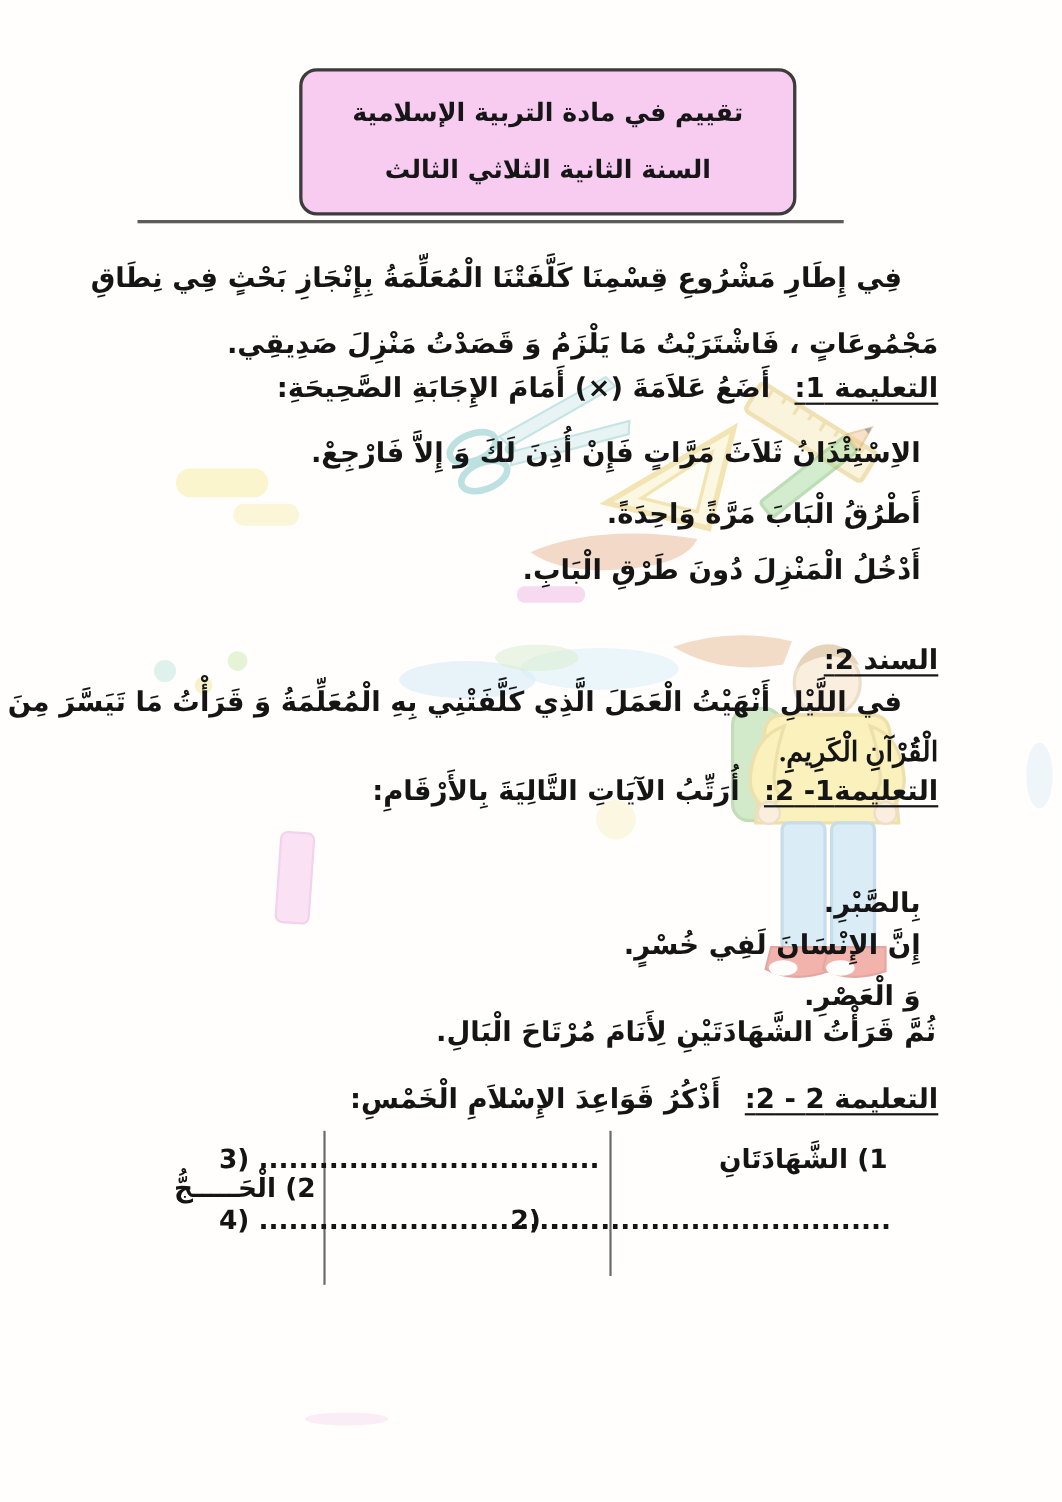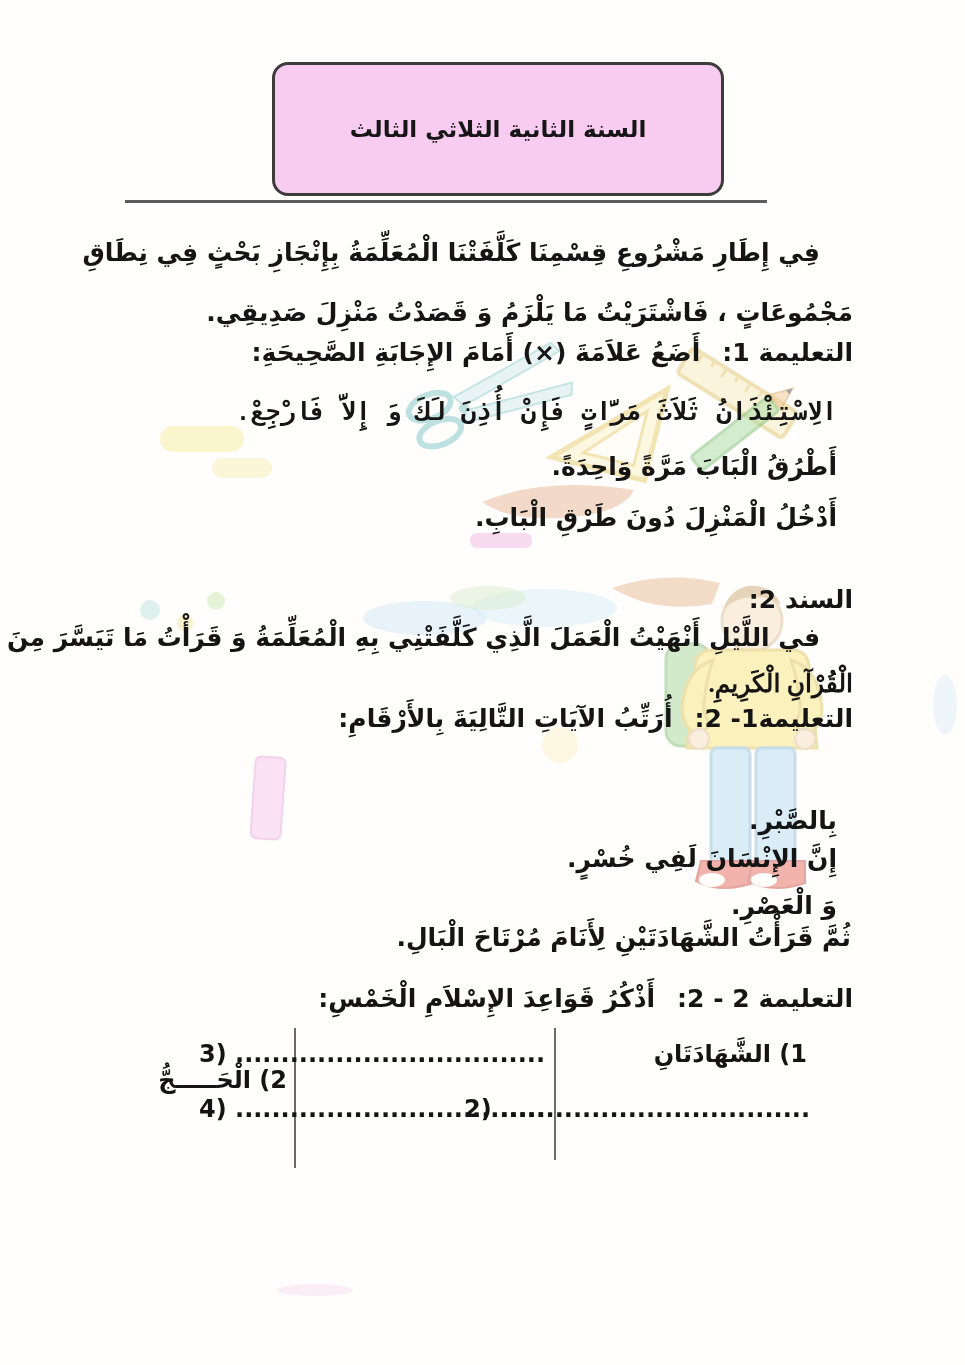--- a/index.html
+++ b/index.html
@@ -24,21 +24,21 @@
     font-weight:bold; font-size:23px; color:#161616; text-align:center;
   }
 
   .hrule { position:absolute; left:125px; top:200px; width:642px; height:3px; background:#5c5c5c; z-index:2; }
 
   .line {
     position:absolute; z-index:2; direction:rtl; unicode-bidi:plaintext;
     font-weight:bold; font-size:25px; white-space:nowrap; color:#151515;
   }
   .heading-row { display:flex; flex-direction:row; align-items:baseline; }
-  .hlabel { text-decoration-thickness:2px; text-underline-offset:5px; }
+  .hlabel { text-decoration:underline; text-decoration-thickness:2px; text-underline-offset:5px; }
   .hprompt { margin-right:22px; }
 
   .pillar { position:absolute; z-index:2; direction:rtl; unicode-bidi:plaintext; font-weight:bold; font-size:24px; white-space:nowrap; }
   .vline { position:absolute; z-index:2; width:2px; background:#6a6a6a; }
 </style>
 </head>
 <body>
 
 <div class="page">
 
@@ -102,33 +102,34 @@
         <path d="M701,861 h52 v22 q-32,11 -57,-2 z" fill="#e25a4a" stroke="#c04034" stroke-width="2"></path>
         <path d="M753,861 h52 v22 q-32,11 -57,-2 z" fill="#e25a4a" stroke="#c04034" stroke-width="2"></path>
         <ellipse cx="712" cy="880" rx="13" ry="7" fill="#ffffff"></ellipse>
         <ellipse cx="764" cy="880" rx="13" ry="7" fill="#ffffff"></ellipse>
       </g>
     </svg>
   </div>
 
 
   <div class="header-box">
+    <div>تقييم في مادة التربية الإسلامية</div>
     <div>السنة الثانية الثلاثي الثالث</div>
   </div>
 
   <div class="hrule"></div>
 
   <div class="line" style="top:238px; right:145px;">فِي إِطَارِ مَشْرُوعِ قِسْمِنَا كَلَّفَتْنَا الْمُعَلِّمَةُ بِإِنْجَازِ بَحْثٍ فِي نِطَاقِ</div>
   <div class="line" style="top:298px; right:112px;text-align:right;">مَجْمُوعَاتٍ ، فَاشْتَرَيْتُ مَا يَلْزَمُ وَ قَصَدْتُ مَنْزِلَ صَدِيقِي.</div>
 
   <div class="line heading-row" style="top:338px; right:112px;">
     <span class="hlabel">التعليمة 1:</span>
     <span class="hprompt">أَضَعُ عَلاَمَةَ (×) أَمَامَ الإِجَابَةِ الصَّحِيحَةِ:</span>
   </div>
-  <div class="line" style="top:397px; right:128px;font-family:Liberation Mono, monospace;">الاِسْتِئْذَانُ ثَلاَثَ مَرَّاتٍ فَإِنْ أُذِنَ لَكَ وَ إِلاَّ فَارْجِعْ.</div>
+  <div class="line" style="top:397px; right:128px;">الاِسْتِئْذَانُ ثَلاَثَ مَرَّاتٍ فَإِنْ أُذِنَ لَكَ وَ إِلاَّ فَارْجِعْ.</div>
   <div class="line" style="top:452px; right:128px;">أَطْرُقُ الْبَابَ مَرَّةً وَاحِدَةً.</div>
   <div class="line" style="top:503px; right:128px;">أَدْخُلُ الْمَنْزِلَ دُونَ طَرْقِ الْبَابِ.</div>
 
   <div class="line hlabel" style="top:585px; right:112px;">السند 2:</div>
   <div class="line" style="top:623px; right:145px;">في اللَّيْلِ أَنْهَيْتُ الْعَمَلَ الَّذِي كَلَّفَتْنِي بِهِ الْمُعَلِّمَةُ وَ قَرَأْتُ مَا تَيَسَّرَ مِنَ</div>
   <div class="line" style="top:669px; right:112px;font-family:Liberation Serif, serif;">الْقُرْآنِ الْكَرِيمِ.</div>
 
   <div class="line heading-row" style="top:704px; right:112px;">
     <span class="hlabel">التعليمة1- 2:</span>
     <span class="hprompt">أُرَتِّبُ الآيَاتِ التَّالِيَةَ بِالأَرْقَامِ:</span>

